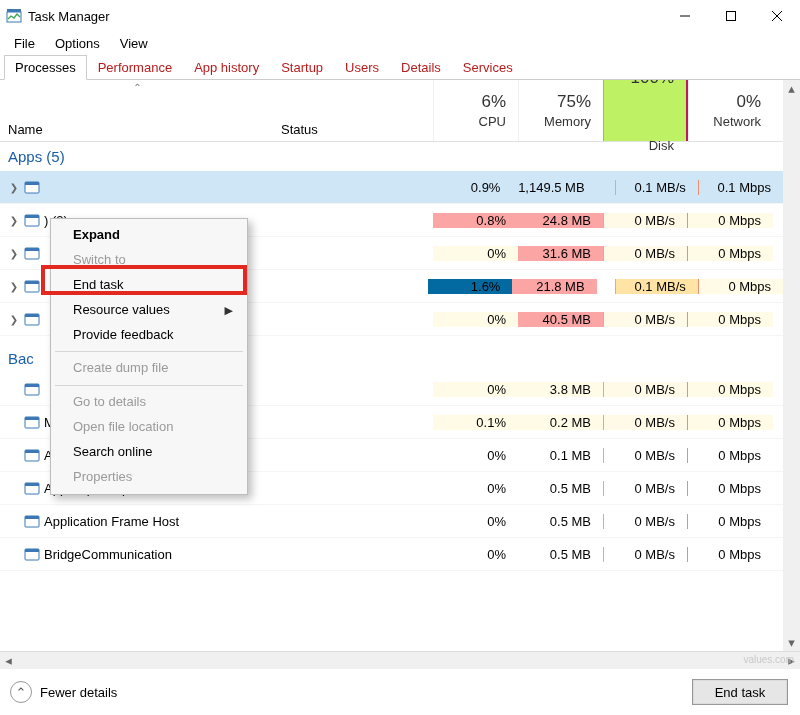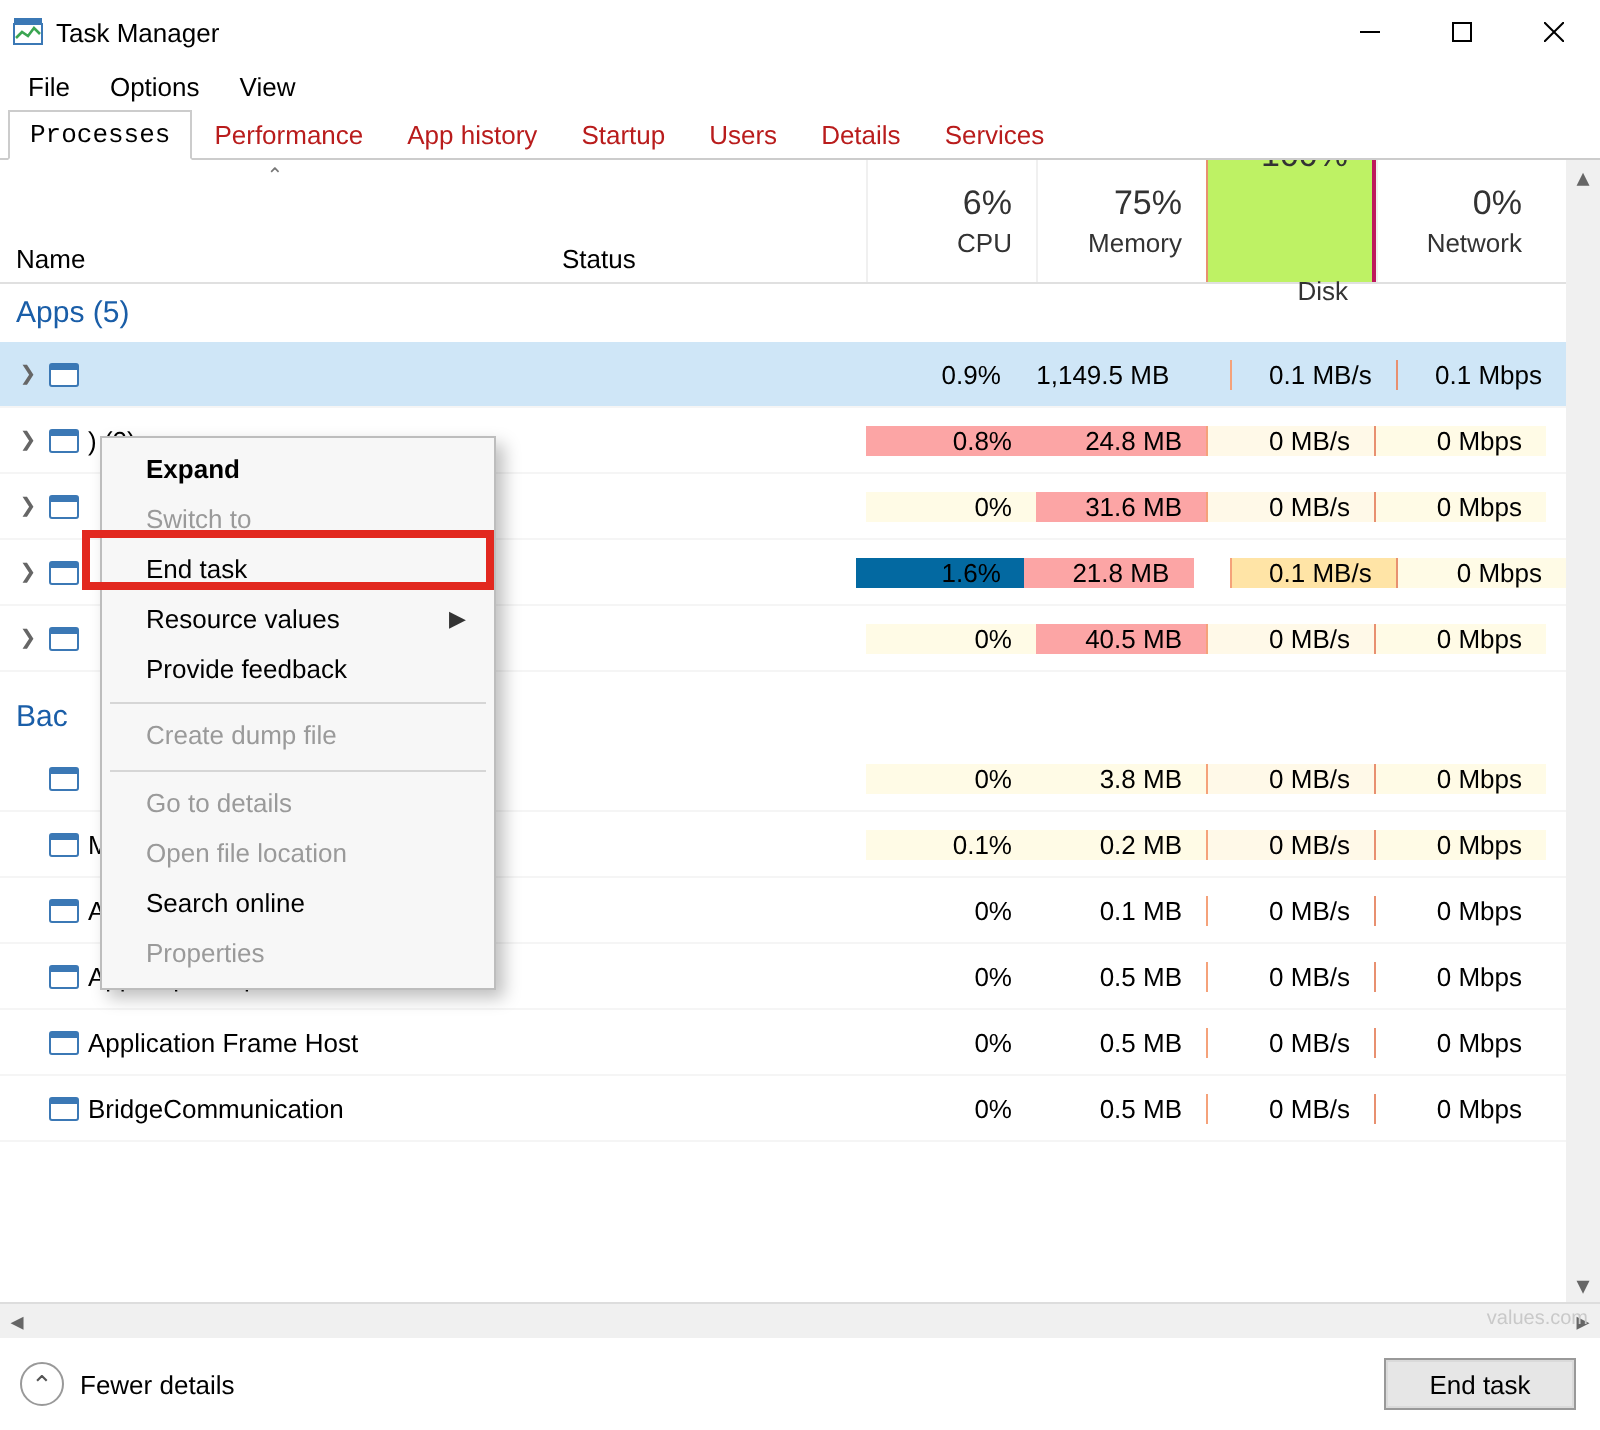--- a/index.html
+++ b/index.html
@@ -13,21 +13,21 @@
   .winctl { width: 46px; height: 32px; display: inline-flex; align-items: center; justify-content: center; }
   .winctl svg { stroke:#000; }
 
   
   .menubar { height: 22px; display: flex; align-items: center; padding-left: 6px; gap: 4px; }
   .menubar .mitem { padding: 2px 8px; font-size: 13px; }
 
   
   .tabrow { display: flex; align-items: flex-end; padding-left: 4px; border-bottom: 1px solid #ccc; height: 26px; padding-top:2px;}
   .tab { padding: 4px 10px 4px 10px; font-size: 13px; border: 1px solid transparent; border-bottom:none; margin-right: 0px;}
-  .tab.active { background: #fff; border: 1px solid #ccc; border-bottom: 1px solid #fff; position: relative; top: 1px; font-family: Liberation Mono, monospace;}
+  .tab.active { background: #fff; border: 1px solid #ccc; border-bottom: 1px solid #fff; position: relative; top: 1px;}
   .tab:not(.active){ color:#b91c1c;}
 
   
   .content { position: relative; height: 572px; border-bottom: 1px solid #ddd; display:flex;}
   .tablewrap { flex:1; position:relative; overflow:hidden;}
   .vscroll { width: 17px; background: #f0f0f0; display:flex; flex-direction:column; align-items:center;}
   .vscroll .arrow{ height:17px; width:17px; display:flex; align-items:center; justify-content:center; color:#666;}
   .vscroll .track{ flex:1; }
 
   

